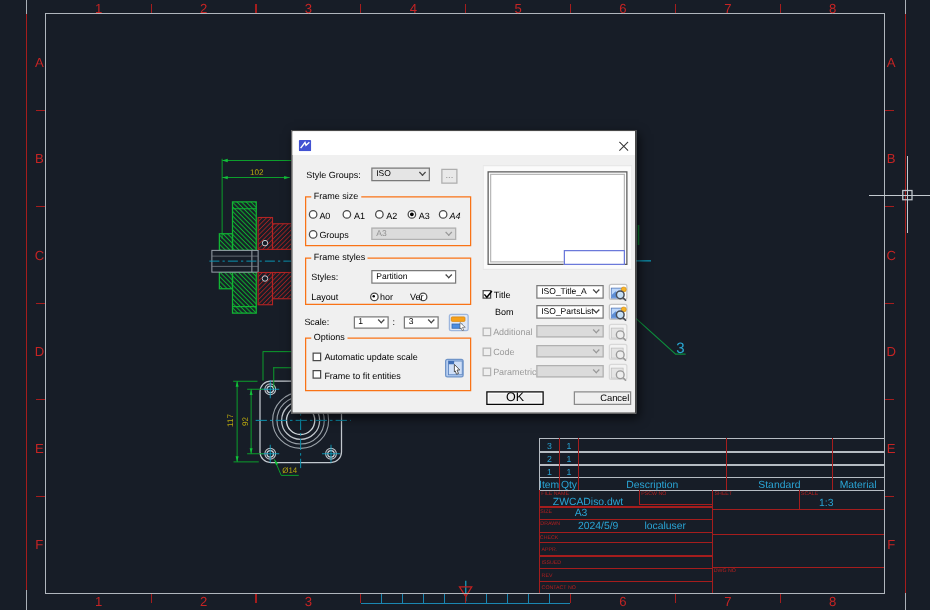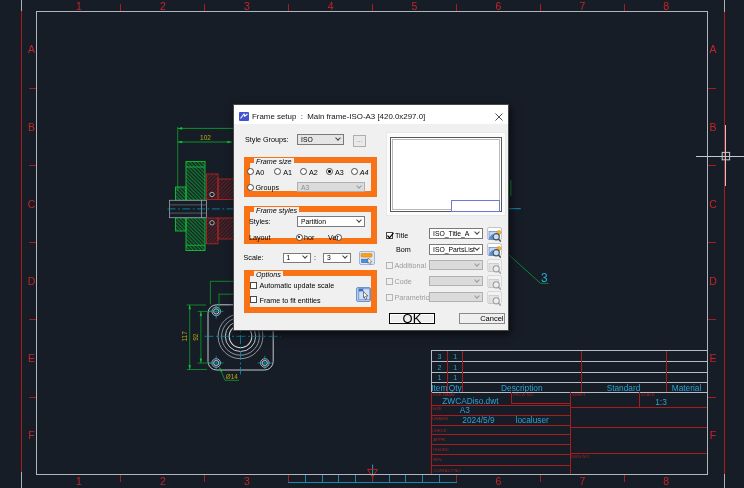--- a/index.html
+++ b/index.html
@@ -4,21 +4,21 @@
 <style>
   html,body{margin:0;padding:0;}
   body{width:744px;height:488px;background:#171d27;overflow:hidden;position:relative;
        font-family:"Liberation Sans",sans-serif;}
   #bg{position:absolute;left:0;top:0;}
   #dlg{position:absolute;left:233px;top:104px;width:274px;height:225px;
        background:#f0f0f0;border:1px solid #484848;box-shadow:2px 3px 8px rgba(0,0,0,.65);}
   #dlg *{box-sizing:border-box;}
   .lbl{position:absolute;font-size:7.2px;line-height:8px;color:#000;white-space:nowrap;}
   .dis{color:#9b9b9b;}
-  .grp{position:absolute;border:6px solid #f97316;font-style:italic;}
+  .grp{position:absolute;border:1px solid #f97316;}
   .grp>span{position:absolute;top:-4.5px;left:4px;background:#f0f0f0;padding:0 2px;
        font-size:7.2px;line-height:8px;color:#000;white-space:nowrap;}
   .combo{position:absolute;background:#fff;border:1px solid #7a7a7a;font-size:6.8px;
        color:#000;padding-left:3px;white-space:nowrap;overflow:hidden;
        display:flex;align-items:center;}
   .combo i{position:absolute;right:3px;top:50%;width:4px;height:4px;margin-top:-3.2px;
        border-right:1px solid #434343;border-bottom:1px solid #434343;
        transform:rotate(45deg);}
   .combo.cdis{background:#dbdbdb;border-color:#b0b0b0;color:#8f8f8f;}
   .combo.cdis i{border-color:#999;}
@@ -211,21 +211,20 @@
   </g>
 </svg>
 
 <div id="dlg">
 
   <div style="position:absolute;left:0;top:0;width:274px;height:19px;background:#fff;">
     <svg style="position:absolute;left:5px;top:7px;" width="10" height="9" viewBox="0 0 10 9">
       <rect x="0" y="0" width="10" height="9" rx="1" fill="#4252d2"></rect>
       <path d="M1.5 6.5 L5 2 L5.8 4.2 L8.5 1.8" stroke="#fff" stroke-width="1.1" fill="none"></path>
     </svg>
-    <div style="position:absolute;left:18px;top:2px;height:19px;line-height:20px;font-size:7.9px;color:#111;white-space:nowrap;">Frame setup&nbsp; :&nbsp; Main frame-ISO-A3 [420.0x297.0]</div>
     <svg style="position:absolute;right:5px;top:8px;" width="8" height="8" viewBox="0 0 8 8">
       <path d="M0.5 0.5 L7.5 7.5 M7.5 0.5 L0.5 7.5" stroke="#3c3c3c" stroke-width="0.9"></path>
     </svg>
   </div>
 
   <div class="lbl" style="left:11px;top:31px;">Style Groups:</div>
   <div class="combo cgray" style="left:63px;top:29px;width:47px;height:11px;">ISO<i></i></div>
   <div class="btn" style="left:119px;top:30px;width:13px;height:12px;line-height:8px;color:#8f8f8f;">...</div>
 
   <div class="grp" style="left:10px;top:51.5px;width:133px;height:40px;">
@@ -341,15 +340,15 @@
     <rect x="1" y="1.5" width="9.5" height="8" fill="#e4e4e4" stroke="#bdbdbd" stroke-width="0.6"></rect>
     <circle cx="8.2" cy="6.8" r="3.1" fill="#ededed" stroke="#9a9a9a" stroke-width="1.1"></circle>
     <path d="M10.5 9.2 L12.8 11.6" stroke="#9a9a9a" stroke-width="1.3"></path>
   </svg></div>
   <div class="ibtn bbd" style="left:252.5px;top:185.5px;"><svg width="14" height="12" viewBox="0 0 14 12">
     <rect x="1" y="1.5" width="9.5" height="8" fill="#e4e4e4" stroke="#bdbdbd" stroke-width="0.6"></rect>
     <circle cx="8.2" cy="6.8" r="3.1" fill="#ededed" stroke="#9a9a9a" stroke-width="1.1"></circle>
     <path d="M10.5 9.2 L12.8 11.6" stroke="#9a9a9a" stroke-width="1.3"></path>
   </svg></div>
 
-  <div style="position:absolute;left:155px;top:207.5px;width:46px;height:11.5px;background:#efefef;border:1px solid #070707;box-shadow:inset 0 0 0 1px #fff;text-align:center;font-size:13px;line-height:10px;">OK</div>
+  <div style="position:absolute;left:155px;top:207.5px;width:46px;height:11.5px;background:#efefef;border:1px solid #070707;box-shadow:inset 0 0 0 1px #fff;text-align:center;font-size:10px;line-height:10px;">OK</div>
   <div style="position:absolute;left:224.5px;top:207.5px;width:46px;height:11.5px;background:#efefef;border:1px solid #8a8a8a;text-align:right;font-size:7.5px;line-height:10px;">Cancel</div>
 </div>
 
 </body></html>

